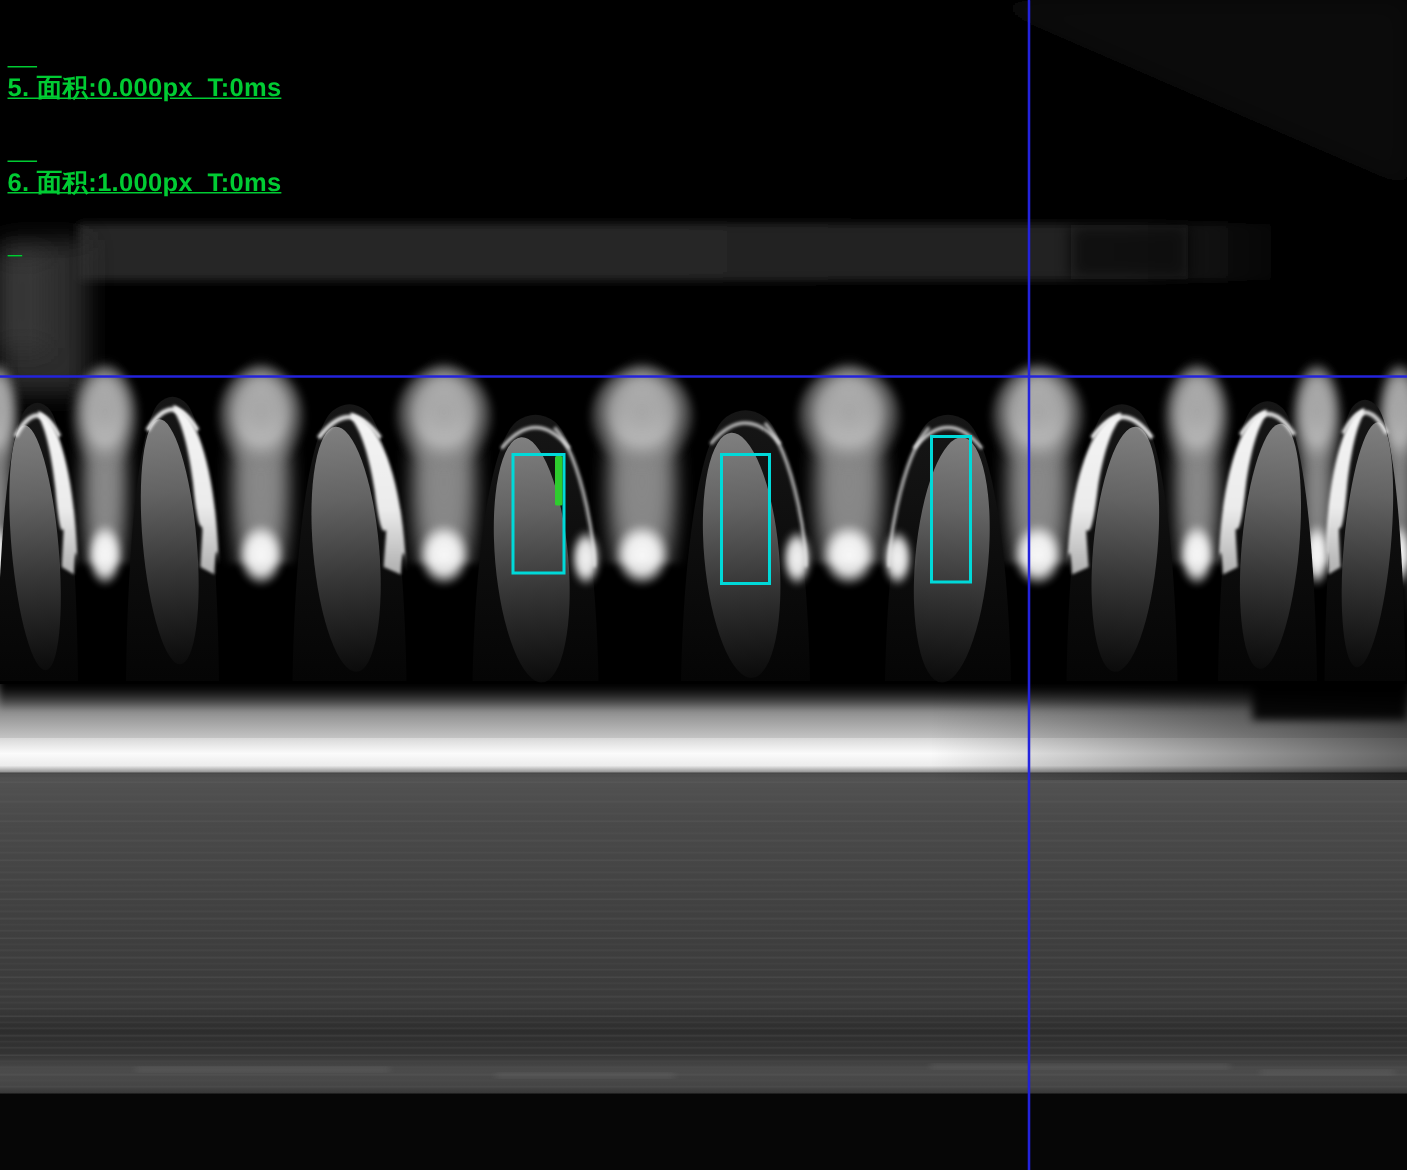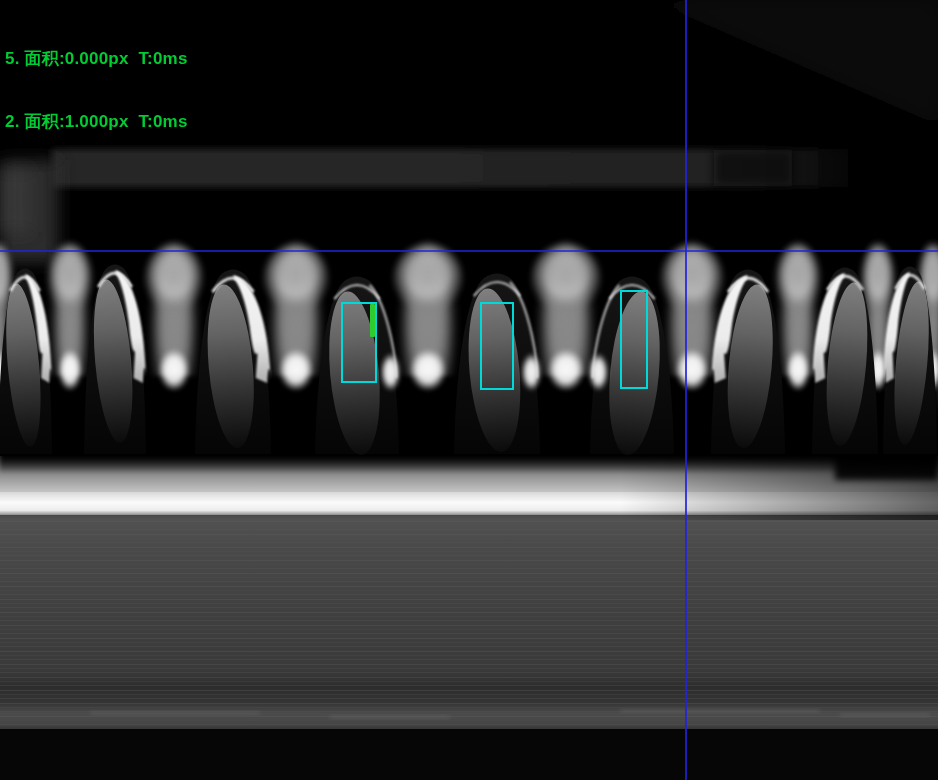--- a/index.html
+++ b/index.html
@@ -227,17 +227,17 @@
     </g>
 
     <g>
       <rect fill="none" stroke-width="2" x="342" y="303" width="34" height="79" stroke="#00d9d9"></rect>
       <rect fill="none" stroke-width="2" x="481" y="303" width="32" height="86" stroke="#00d9d9"></rect>
       <rect fill="none" stroke-width="2" x="621" y="291" width="26" height="97" stroke="#00d9d9"></rect>
       <rect rx="1" x="370" y="304" width="5" height="33" fill="#2ecc2e"></rect>
     </g>
   </svg>
 
-  <div class="hud" style="color: rgb(0, 204, 51);">
+  <div class="hud" style="color: rgb(0, 204, 51); text-decoration: underline;">
     <div class="hud-line">5. 面积:0.000px  T:0ms</div>
-    <div class="hud-line">2. 面积:1.000px  T:0ms</div>
+    <div class="hud-line">6. 面积:1.000px  T:0ms</div>
   </div>
 </div>
 
 </body></html>

